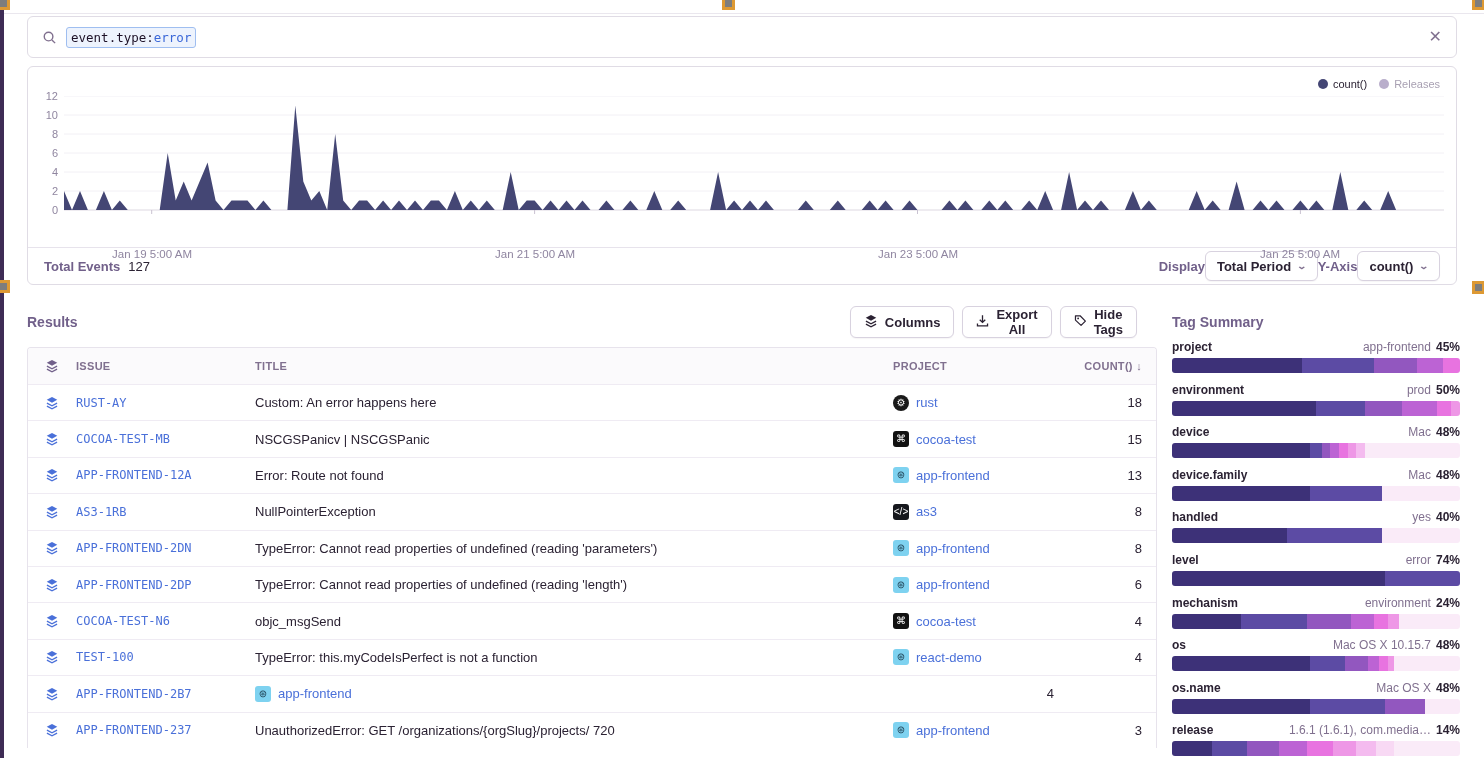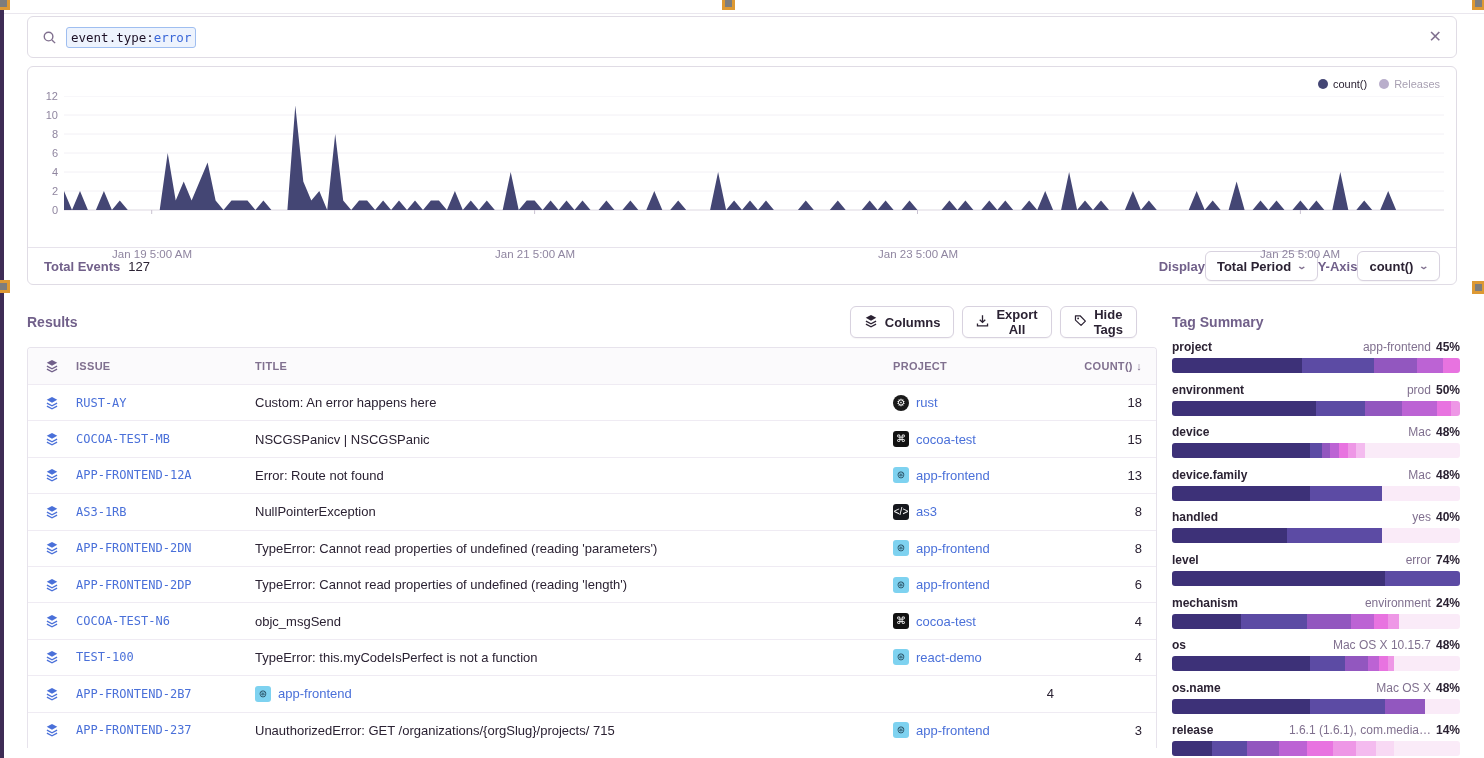--- a/index.html
+++ b/index.html
@@ -343,21 +343,21 @@
     </div>
       <div class="trow">
       <div class="cell-icon">
           <svg width="14" height="14" viewBox="0 0 16 16">
             <path d="M8 1.2 14 4.4 8 7.6 2 4.4Z" fill="#4A70D9"></path>
             <path d="M2.2 8.2l5.8 3 5.8-3" stroke="#4A70D9" stroke-width="1.5" fill="none"></path>
             <path d="M2.2 11.6l5.8 3 5.8-3" stroke="#4A70D9" stroke-width="1.5" fill="none"></path>
           </svg>
         </div>
       <div class="issue-link">APP-FRONTEND-237</div>
-      <div class="td title">UnauthorizedError: GET /organizations/{orgSlug}/projects/ 715</div>
+      <div class="td title">UnauthorizedError: GET /organizations/{orgSlug}/projects/ 720</div>
       <div class="proj">
         <span class="proj-badge" style="background:#7ED2F0;color:#1D3E50;border-radius:3px;">⊛</span>
         <span class="proj-name">app-frontend</span>
       </div>
       <div class="td count right">3</div>
     </div>
     </div>
 
   <div class="tags" id="tags">
       <div class="tag-group">

